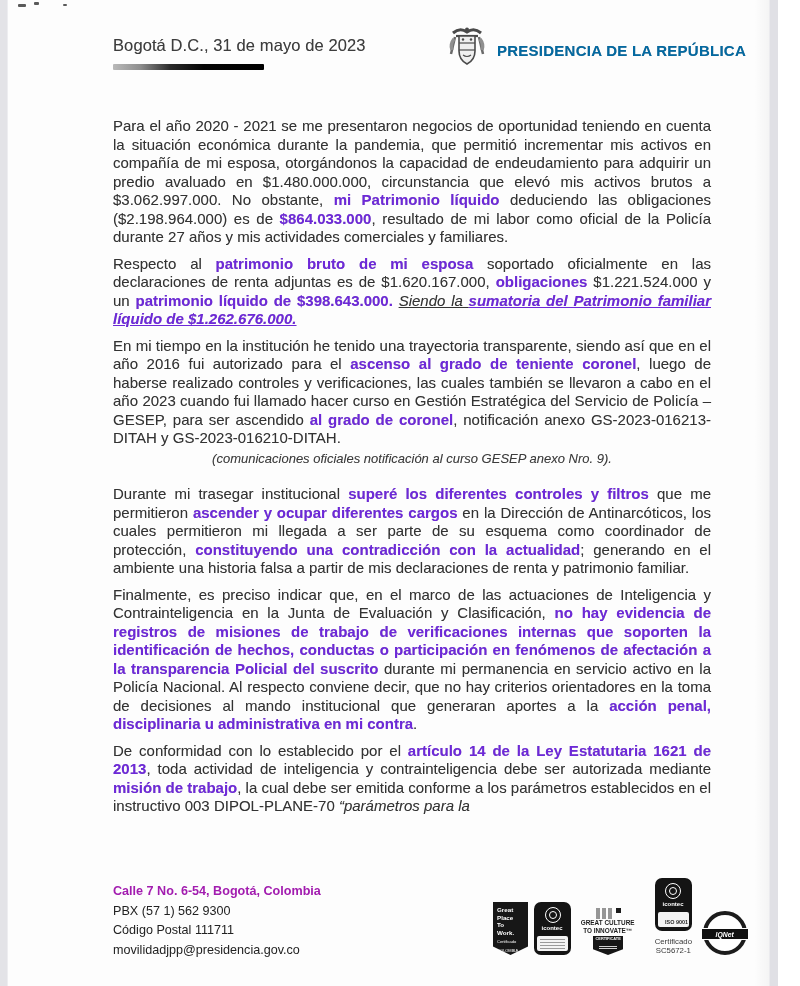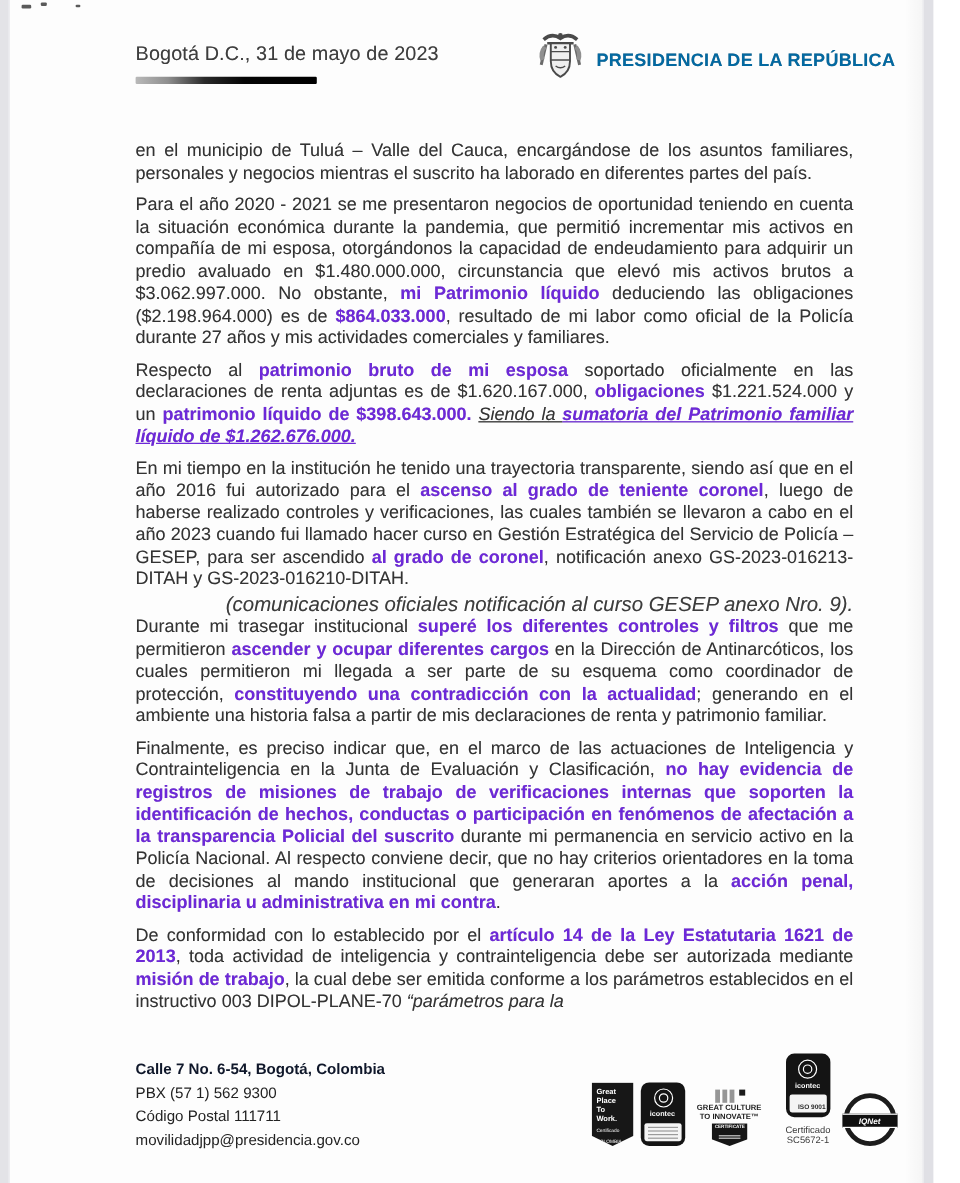--- a/index.html
+++ b/index.html
@@ -23,32 +23,32 @@
     border-radius:1px; }
   .coat { position:absolute; left:448px; top:24px; width:38px; height:48px; }
   .org-title { position:absolute; left:497px; top:42px; font-size:15px; font-weight:700;
     color:#0369a1; letter-spacing:0.25px; text-shadow:0 0 .4px rgba(0,0,0,.35); }
 
   
   .doc-body { position:absolute; left:113px; top:117px; width:598px;
     font-size:15px; line-height:18.5px; color:#333333; text-align:justify;
     text-shadow:0 0 .4px rgba(0,0,0,.25); }
   .doc-body .para { margin:0 0 8px 0; }
-  .doc-body .para.small { font-size:17px; line-height:13.5px; margin-top:-4px;
-    margin-bottom:4px; color:#3c3c3c; text-align:right; }
+  .doc-body .para.small { font-size:13px; line-height:13.5px; margin-top:-4px;
+    margin-bottom:20px; color:#3c3c3c; text-align:center; }
   .b { font-weight:700; color:#6d28d9; }
   .i { font-style:italic; }
   .u { text-decoration:underline; }
 
   
   .classification { position:absolute; left:113px; top:860px; width:598px;
     text-align:center; font-weight:700; font-size:13px; color:#161616; }
   .footer-info { position:absolute; left:113px; top:882px; font-size:12.6px;
     line-height:19.5px; color:#222222; }
-  .footer-info .addr { font-weight:700; color:#0f172a; }
+  .footer-info .addr { font-weight:700; color:#a21caf; }
 
   
   .certs { position:absolute; left:493px; top:878px; display:flex;
     align-items:flex-end; }
   .badge-gptw { width:35px; height:53px; background:#171717; color:#fff;
     clip-path:polygon(0 0,100% 0,100% 84%,50% 100%,0 84%);
     padding:4px 0 0 4px; box-sizing:border-box; flex:none; }
   .badge-gptw .ln { font-size:8px; line-height:7.6px; font-weight:700;
     transform:scale(.78); transform-origin:left center; white-space:nowrap; }
   .badge-gptw .cert { margin-top:2.5px; font-size:8px; line-height:6.5px;
@@ -122,21 +122,20 @@
       <path d="M11 19 H27" stroke-width="1.2"></path>
       <path d="M11 26 H27" stroke-width="1.2"></path>
       <circle cx="15" cy="15.5" r="1.2" fill="#4a4a4a" stroke="none"></circle>
       <circle cx="23" cy="15.5" r="1.2" fill="#4a4a4a" stroke="none"></circle>
       <path d="M15 31 Q19 34 23 31" stroke-width="1.2"></path>
     </g>
   </svg>
   <div class="org-title">PRESIDENCIA DE LA REPÚBLICA</div>
 
   <div class="doc-body">
-      <p class="para"><span>en el municipio de Tuluá – Valle del Cauca, encargándose de los asuntos familiares, personales y negocios mientras el suscrito ha laborado en diferentes partes del país.</span></p>
       <p class="para"><span>Para el año 2020 - 2021 se me presentaron negocios de oportunidad teniendo en cuenta la situación económica durante la pandemia, que permitió incrementar mis activos en compañía de mi esposa, otorgándonos la capacidad de endeudamiento para adquirir un predio avaluado en $1.480.000.000, circunstancia que elevó mis activos brutos a $3.062.997.000. No obstante, </span><span class="b">mi Patrimonio líquido</span><span> deduciendo las obligaciones ($2.198.964.000) es de </span><span class="b">$864.033.000</span><span>, resultado de mi labor como oficial de la Policía durante 27 años y mis actividades comerciales y familiares.</span></p>
       <p class="para"><span>Respecto al </span><span class="b">patrimonio bruto de mi esposa</span><span> soportado oficialmente en las declaraciones de renta adjuntas es de $1.620.167.000, </span><span class="b">obligaciones</span><span> $1.221.524.000 y un </span><span class="b">patrimonio líquido de $398.643.000. </span><span class="i u">Siendo la </span><span class="b i u">sumatoria del Patrimonio familiar líquido de $1.262.676.000.</span></p>
       <p class="para"><span>En mi tiempo en la institución he tenido una trayectoria transparente, siendo así que en el año 2016 fui autorizado para el </span><span class="b">ascenso al grado de teniente coronel</span><span>, luego de haberse realizado controles y verificaciones, las cuales también se llevaron a cabo en el año 2023 cuando fui llamado hacer curso en Gestión Estratégica del Servicio de Policía – GESEP, para ser ascendido </span><span class="b">al grado de coronel</span><span>, notificación anexo GS-2023-016213-DITAH y GS-2023-016210-DITAH.</span></p>
       <p class="para small"><span class="i">(comunicaciones oficiales notificación al curso GESEP anexo Nro. 9).</span></p>
       <p class="para"><span>Durante mi trasegar institucional </span><span class="b">superé los diferentes controles y filtros</span><span> que me permitieron </span><span class="b">ascender y ocupar diferentes cargos</span><span> en la Dirección de Antinarcóticos, los cuales permitieron mi llegada a ser parte de su esquema como coordinador de protección, </span><span class="b">constituyendo una contradicción con la actualidad</span><span>; generando en el ambiente una historia falsa a partir de mis declaraciones de renta y patrimonio familiar.</span></p>
       <p class="para"><span>Finalmente, es preciso indicar que, en el marco de las actuaciones de Inteligencia y Contrainteligencia en la Junta de Evaluación y Clasificación, </span><span class="b">no hay evidencia de registros de misiones de trabajo de verificaciones internas que soporten la identificación de hechos, conductas o participación en fenómenos de afectación a la transparencia Policial del suscrito</span><span> durante mi permanencia en servicio activo en la Policía Nacional. Al respecto conviene decir, que no hay criterios orientadores en la toma de decisiones al mando institucional que generaran aportes a la </span><span class="b">acción penal, disciplinaria u administrativa en mi contra</span><span>.</span></p>
       <p class="para"><span>De conformidad con lo establecido por el </span><span class="b">artículo 14 de la Ley Estatutaria 1621 de 2013</span><span>, toda actividad de inteligencia y contrainteligencia debe ser autorizada mediante </span><span class="b">misión de trabajo</span><span>, la cual debe ser emitida conforme a los parámetros establecidos en el instructivo 003 DIPOL-PLANE-70 </span><span class="i">“parámetros para la</span></p>
     </div>
 
 

